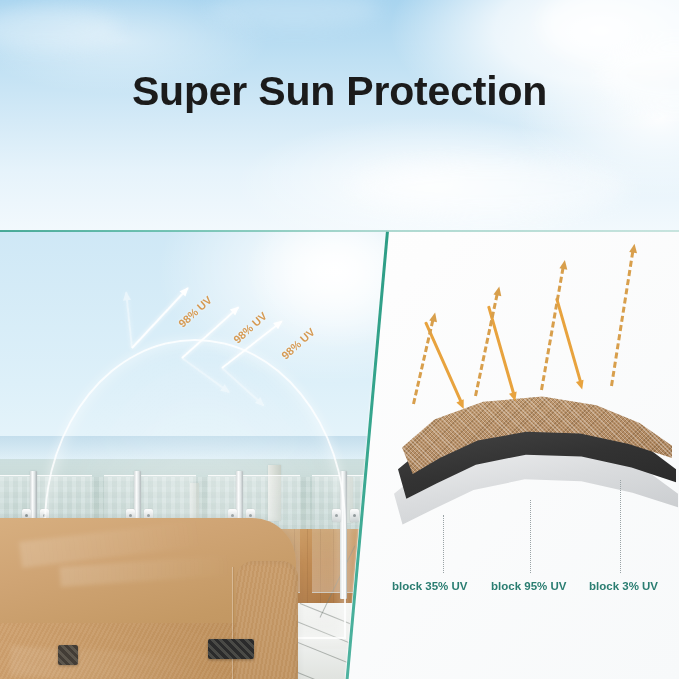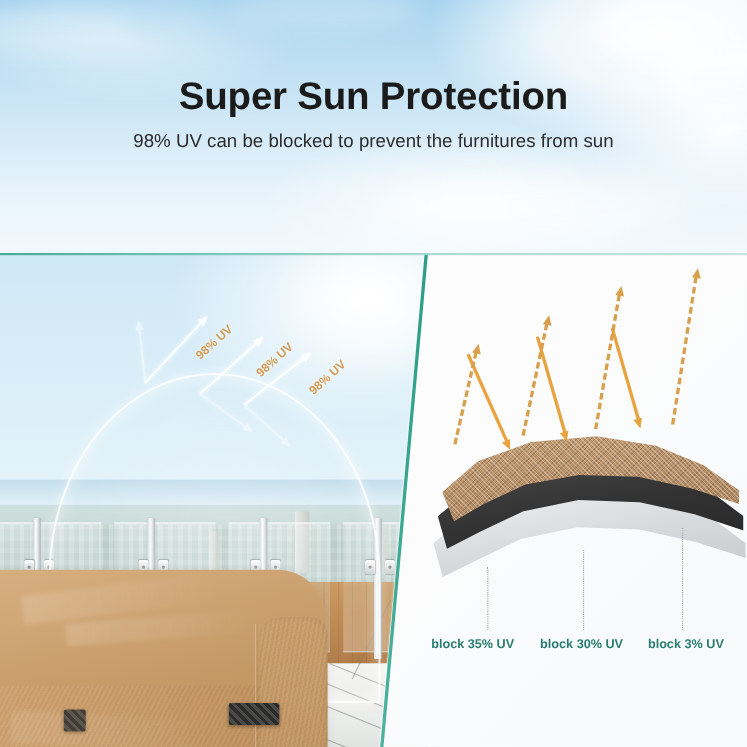--- a/index.html
+++ b/index.html
@@ -18,21 +18,21 @@
       radial-gradient(ellipse 200px 110px at 660px 120px, rgba(255,255,255,.92) 0%, rgba(255,255,255,0) 72%),
       radial-gradient(ellipse 260px 90px at 430px 185px, rgba(255,255,255,.85) 0%, rgba(255,255,255,0) 75%),
       radial-gradient(ellipse 190px 70px at 120px 40px, rgba(255,255,255,.45) 0%, rgba(255,255,255,0) 78%),
       linear-gradient(180deg, #a8d4ef 0%, #bfe0f3 26%, #d4eaf7 52%, #e6f3fb 74%, #f2f9fd 100%);
     overflow:hidden;
   }
   .cloud-wisp { position:absolute; background:rgba(255,255,255,.6); border-radius:50%; filter:blur(9px); }
 
   .headline {
     position:absolute; left:0; top:68px; width:679px; text-align:center;
-    font-size:35px; font-weight:bold; color:#1b1b1b; letter-spacing:-.2px;
+    font-size:41px; font-weight:bold; color:#1b1b1b; letter-spacing:-.2px;
   }
   .subline {
     position:absolute; left:0; top:119px; width:679px; text-align:center;
     font-size:17px; color:#2b2b2b;
   }
 
   
   .hdr-rule {
     position:absolute; left:0; top:230px; width:679px; height:2px;
     background:linear-gradient(90deg,#2e9d86 0%,#59b8a4 22%,#9fd2c8 55%,#bfe0d9 100%);
@@ -265,21 +265,20 @@
 
   <div class="header">
     <div class="cloud-wisp" style="left:540px;top:-24px;width:230px;height:96px;"></div>
     <div class="cloud-wisp" style="left:600px;top:40px;width:150px;height:70px;opacity:.8;"></div>
     <div class="cloud-wisp" style="left:-30px;top:6px;width:150px;height:44px;opacity:.45;"></div>
     <div class="cloud-wisp" style="left:210px;top:-10px;width:170px;height:38px;opacity:.35;"></div>
     <div class="cloud-wisp" style="left:350px;top:160px;width:280px;height:56px;opacity:.55;"></div>
   </div>
 
   <div class="headline">Super Sun Protection</div>
-  <div class="subline">98% UV can be blocked to prevent the furnitures from sun</div>
   <div class="hdr-rule"></div>
 
   <div class="panel-left">
     <div class="sky-bg"></div>
     <div class="sea-haze"></div>
 
     <div class="city"></div>
     <div class="tower" style="left:268px;top:234px;width:13px;height:56px;"></div>
     <div class="tower" style="left:190px;top:252px;width:9px;height:38px;opacity:.7;"></div>
     <div class="tower" style="left:342px;top:246px;width:11px;height:46px;opacity:.75;"></div>
@@ -358,18 +357,18 @@
   <div class="ray-out" style="left:474px;top:292px;height:104px;transform:rotate(12deg);"></div>
   <div class="ray-out" style="left:540px;top:266px;height:124px;transform:rotate(10deg);"></div>
   <div class="ray-out" style="left:610px;top:250px;height:136px;transform:rotate(9deg);"></div>
   <div class="ray-out" style="left:412px;top:318px;height:86px;transform:rotate(13deg);"></div>
 
   <div class="leader" style="left:443px;top:515px;height:58px;"></div>
   <div class="leader" style="left:530px;top:500px;height:73px;"></div>
   <div class="leader" style="left:620px;top:480px;height:93px;"></div>
 
   <div class="blk-label" style="left:392px;top:580px;">block 35% UV</div>
-  <div class="blk-label" style="left:491px;top:580px;">block 30% UV</div>
+  <div class="blk-label" style="left:491px;top:580px;">block 95% UV</div>
   <div class="blk-label" style="left:589px;top:580px;">block 3% UV</div>
 
   <div class="diag-line" style="transform:rotate(5.15deg);left:386px;"></div>
 
 </div>
 
 </body></html>

